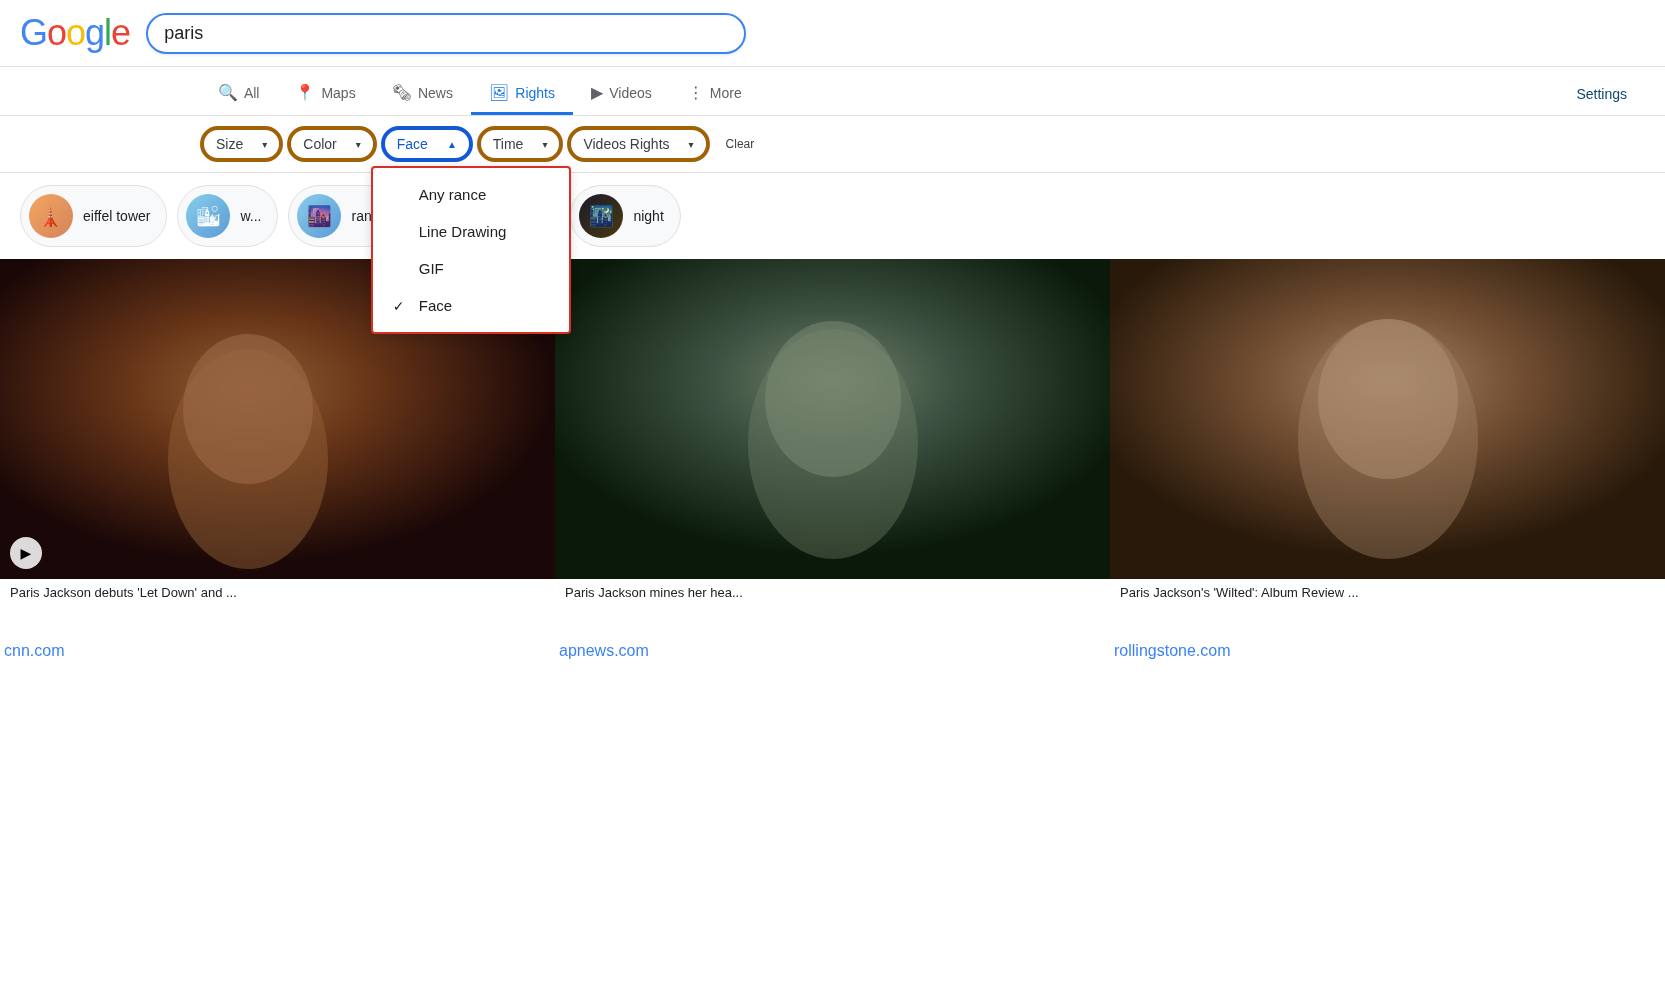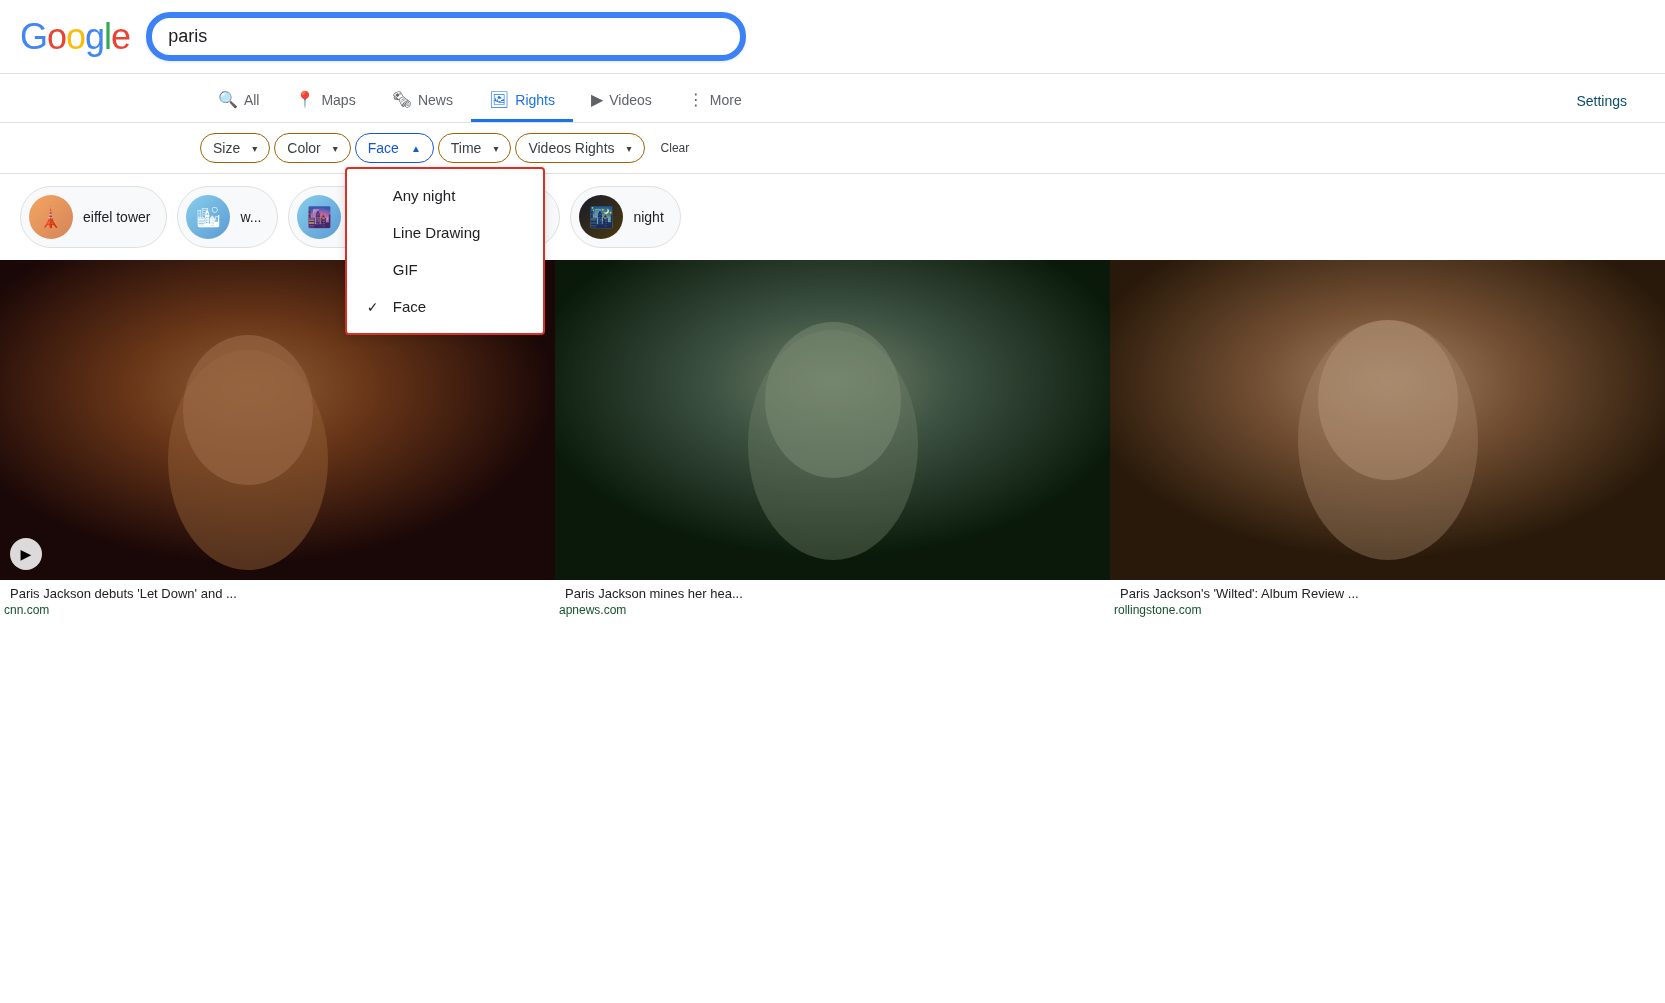--- a/index.html
+++ b/index.html
@@ -25,21 +25,21 @@
     .logo-g { color: #4285F4; }
     .logo-o1 { color: #EA4335; }
     .logo-o2 { color: #FBBC05; }
     .logo-g2 { color: #4285F4; }
     .logo-l { color: #34A853; }
     .logo-e { color: #EA4335; }
 
     .search-bar {
       display: flex;
       align-items: flex-end;
-      border: 6px solid #3b82f6;
+      border: 2px solid #3b82f6;
       border-radius: 24px;
       padding: 8px 16px;
       flex: 1;
       max-width: 600px;
       font-size: 18px;
       color: #202124;
       box-shadow: 0 1px 3px rgba(0,0,0,0.1);
     }
 
     
@@ -77,23 +77,23 @@
       display: flex;
       align-items: center;
       padding: 10px 20px 10px 200px;
       gap: 4px;
       border-bottom: 1px solid #e0e0e0;
       position: relative;
     }
     .filter-btn {
       display: flex;
       align-items: center;
-      gap: 12px;
+      gap: 19px;
       padding: 6px 12px;
-      border: 1px solid #a16207;
+      border: 4px solid #a16207;
       border-radius: 20px;
       font-size: 14px;
       color: #3c4043;
       cursor: pointer;
       background: #fff;
       white-space: nowrap;
     }
     .filter-btn.active { color: #1558d6; font-weight: 500; border-color: #1558d6; }
     .filter-btn .arrow { font-size: 10px; }
     .clear-btn {
@@ -180,22 +180,23 @@
       overflow: hidden;
       position: relative;
     }
     .image-caption {
       padding: 6px 10px 2px;
       font-size: 13px;
       color: #202124;
     }
     .image-source {
       padding: 0 4px 8px;
-      font-size: 12px;
-      color: #14532d;
+      font-size: 16px;
+      color: #3b82f6;
+      margin-top: 40px;
     }
 
     
     .play-btn {
       position: absolute;
       bottom: 10px;
       left: 10px;
       width: 32px;
       height: 32px;
       background: rgba(255,255,255,0.85);
@@ -324,21 +325,21 @@
   </button>
 
   <div class="dropdown-wrapper">
     <button class="filter-btn active">
       <span>Face</span>
       <span class="arrow">▲</span>
     </button>
     <div class="dropdown-menu">
       <div class="dropdown-item">
         <span class="check">&nbsp;</span>
-        <span>Any night</span>
+        <span>Any rance</span>
       </div>
       <div class="dropdown-item">
         <span class="check">&nbsp;</span>
         <span>Line Drawing</span>
       </div>
       <div class="dropdown-item">
         <span class="check">&nbsp;</span>
         <span>GIF</span>
       </div>
       <div class="dropdown-item">

